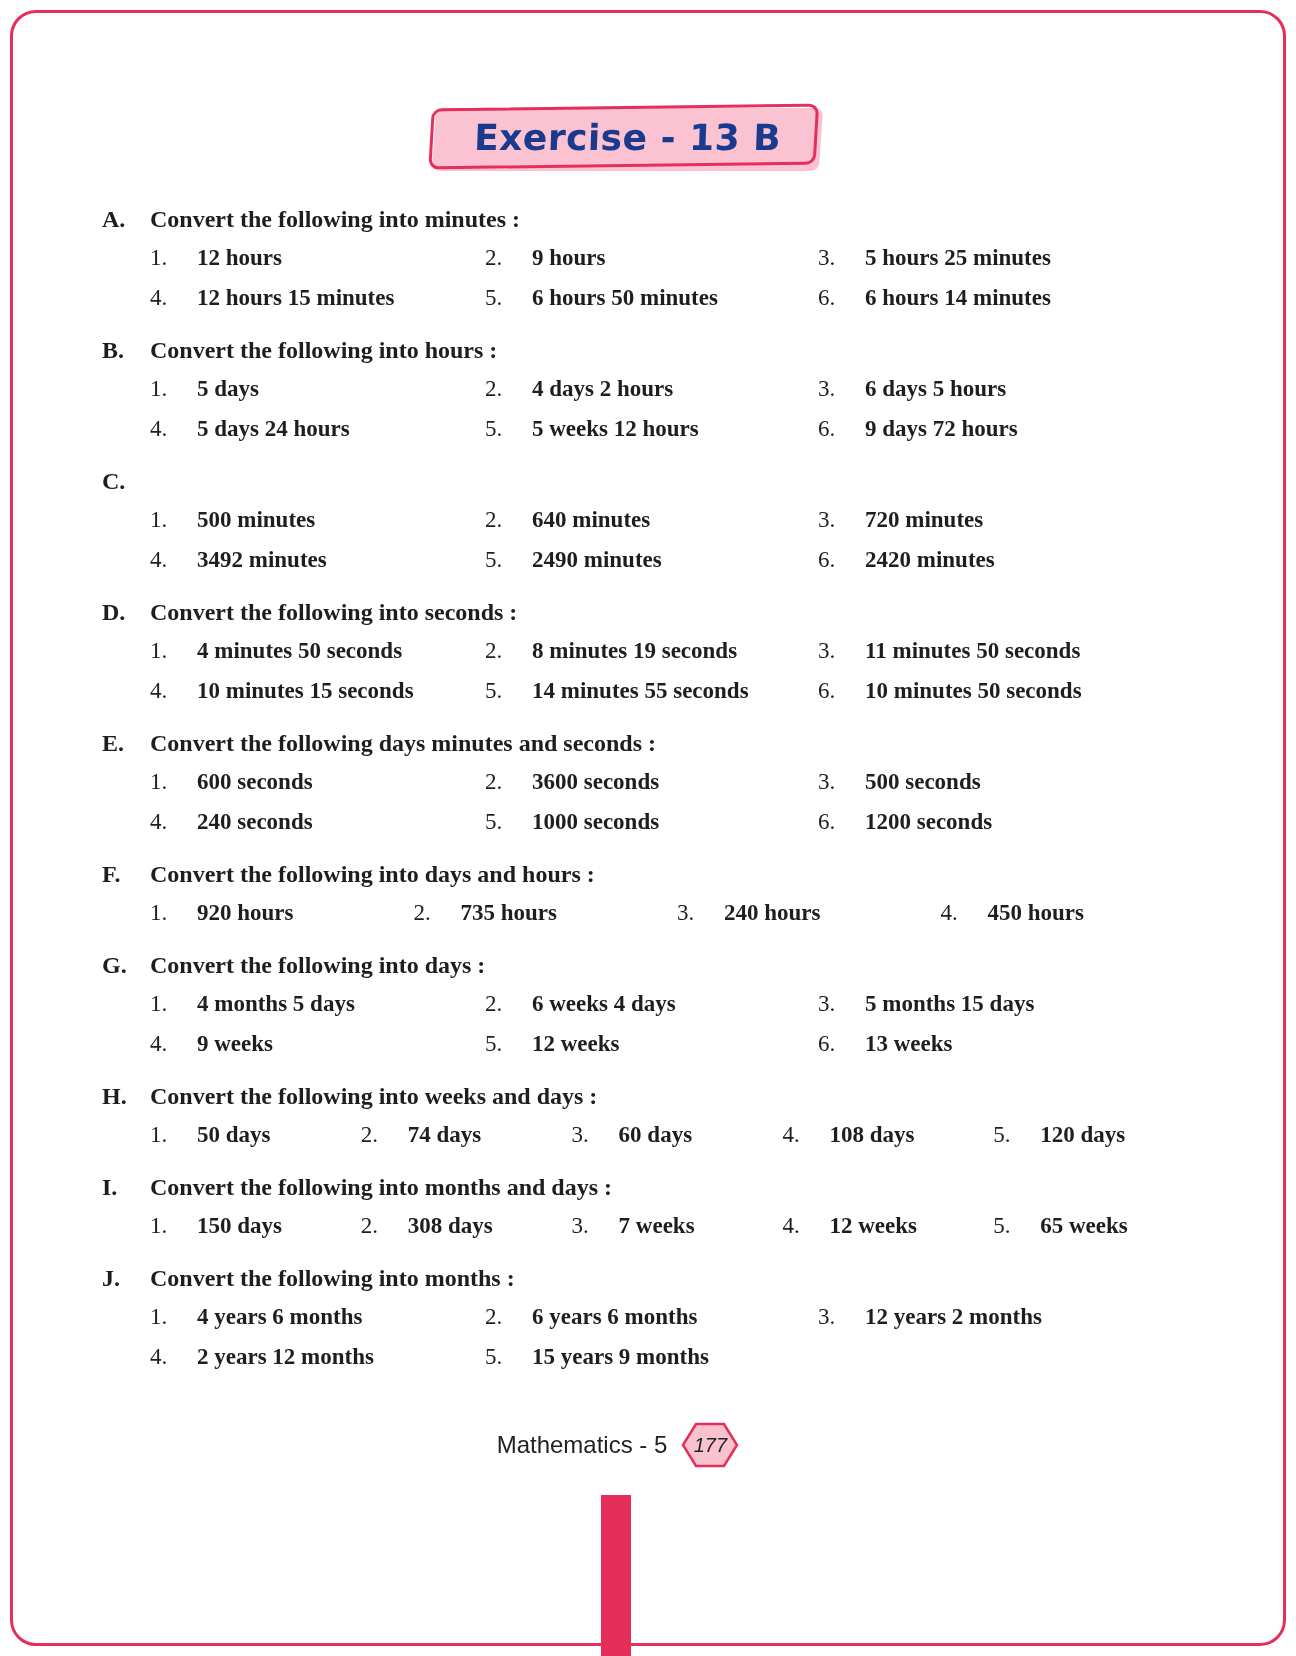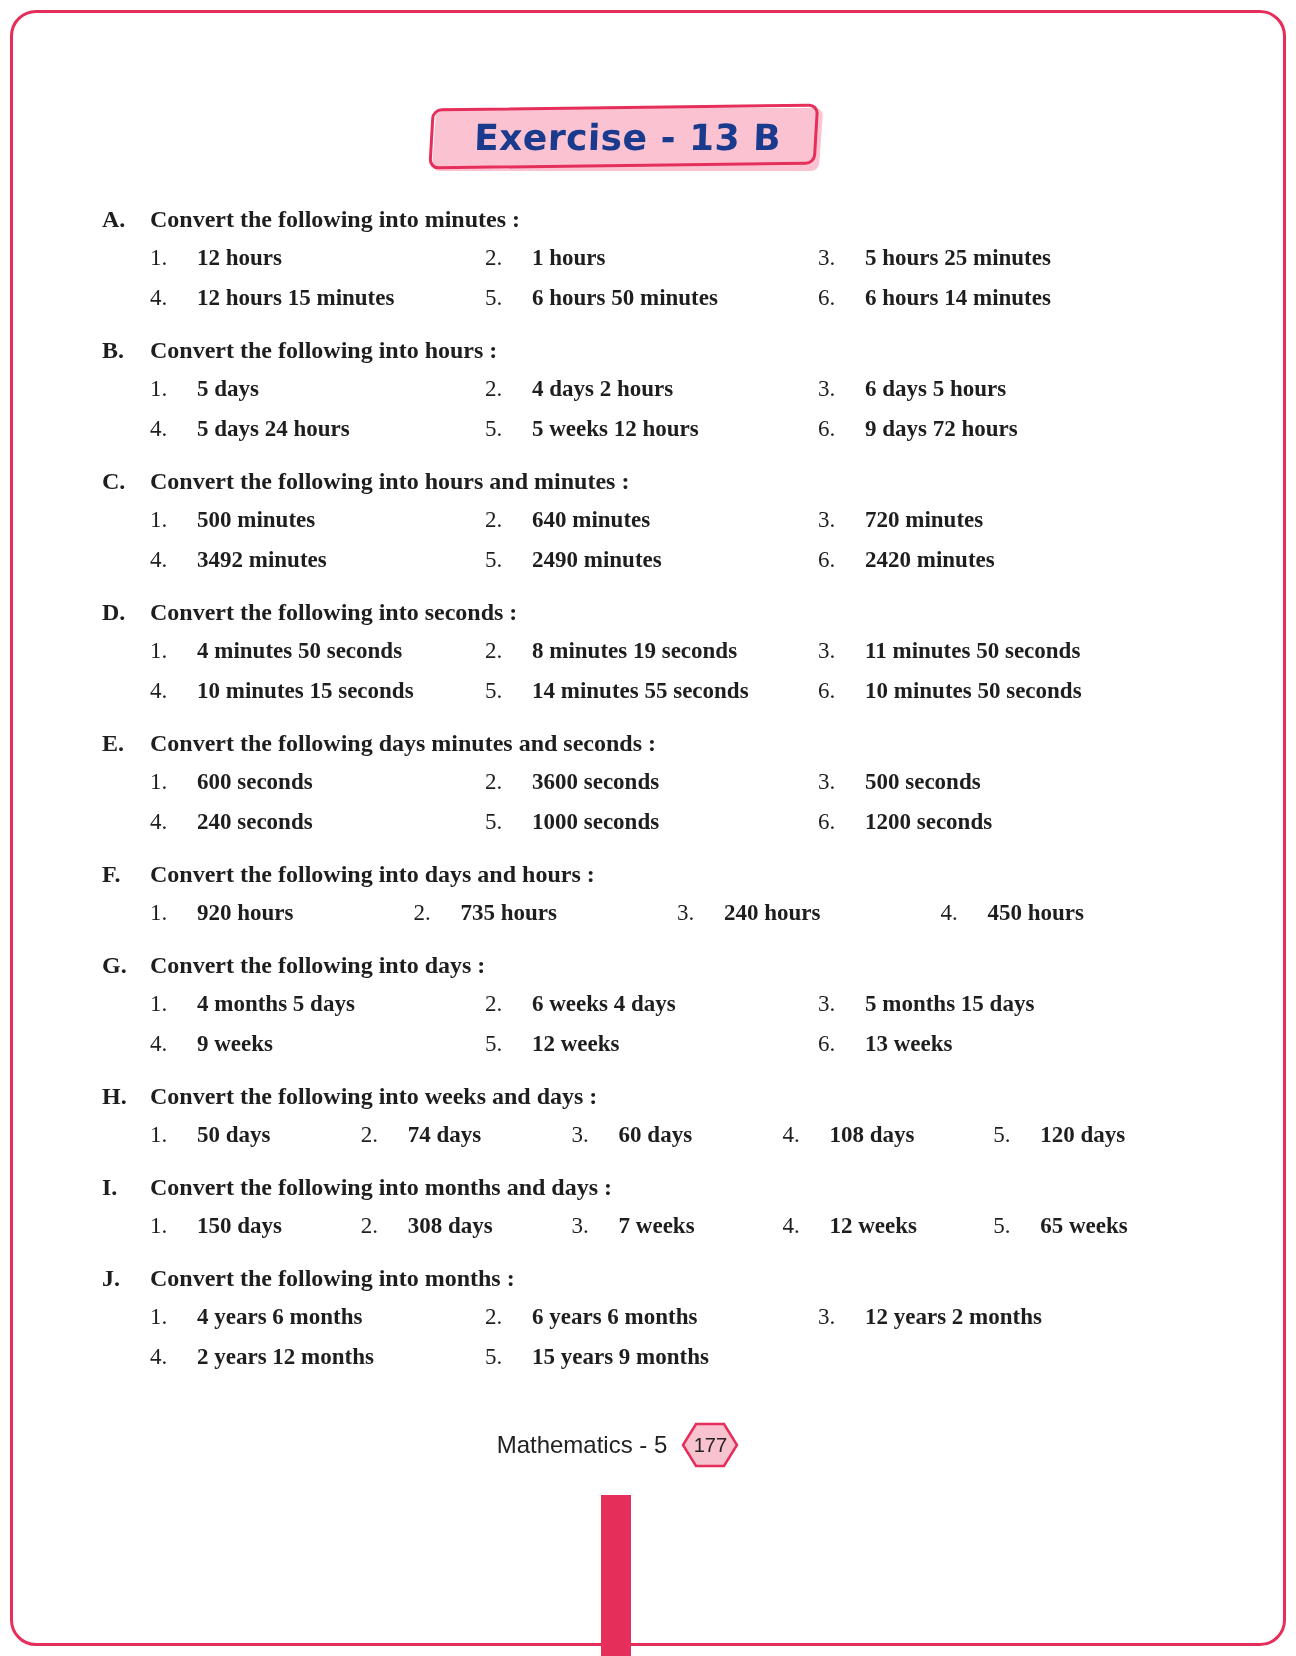--- a/index.html
+++ b/index.html
@@ -46,21 +46,21 @@
   .itext{white-space:nowrap;font-weight:bold;}
   
   .footer{
     position:absolute;top:1422px;left:0;width:100%;z-index:3;
     display:flex;justify-content:center;align-items:center;gap:14px;
     transform:translateX(-30px);
   }
   .footer-subject{
     font-family:"Liberation Sans", sans-serif;font-size:24px;color:#222;
   }
-  .hex-badge{position:relative;width:58px;height:46px;display:flex;align-items:center;justify-content:center;}
+  .hex-badge{position:relative;width:58px;height:46px;display:flex;align-items:center;justify-content:center;font-style:italic;}
   .hex-badge svg{position:absolute;inset:0;}
   .hex-num{
     position:relative;font-family:"Liberation Sans", sans-serif;font-size:20px;color:#222;
   }
   .bottom-bar{
     position:absolute;top:1495px;left:601px;width:30px;height:161px;
     background:#e62e5b;z-index:4;
   }
 </style>
 </head>
@@ -80,21 +80,21 @@
         <span class="sec-label">A.</span>
         <span class="sec-title">Convert the following into minutes :</span>
       </div>
       <div class="items cols-3">
         <div class="item">
           <span class="inum">1.</span>
           <span class="itext">12 hours</span>
         </div>
         <div class="item">
           <span class="inum">2.</span>
-          <span class="itext">1 hours</span>
+          <span class="itext">9 hours</span>
         </div>
         <div class="item">
           <span class="inum">3.</span>
           <span class="itext">5 hours 25 minutes</span>
         </div>
         <div class="item">
           <span class="inum">4.</span>
           <span class="itext">12 hours 15 minutes</span>
         </div>
         <div class="item">
@@ -135,21 +135,20 @@
         </div>
         <div class="item">
           <span class="inum">6.</span>
           <span class="itext">9 days 72 hours</span>
         </div>
       </div>
     </section>
     <section class="sec">
       <div class="sec-head">
         <span class="sec-label">C.</span>
-        <span class="sec-title">Convert the following into hours and minutes :</span>
       </div>
       <div class="items cols-3">
         <div class="item">
           <span class="inum">1.</span>
           <span class="itext">500 minutes</span>
         </div>
         <div class="item">
           <span class="inum">2.</span>
           <span class="itext">640 minutes</span>
         </div>

